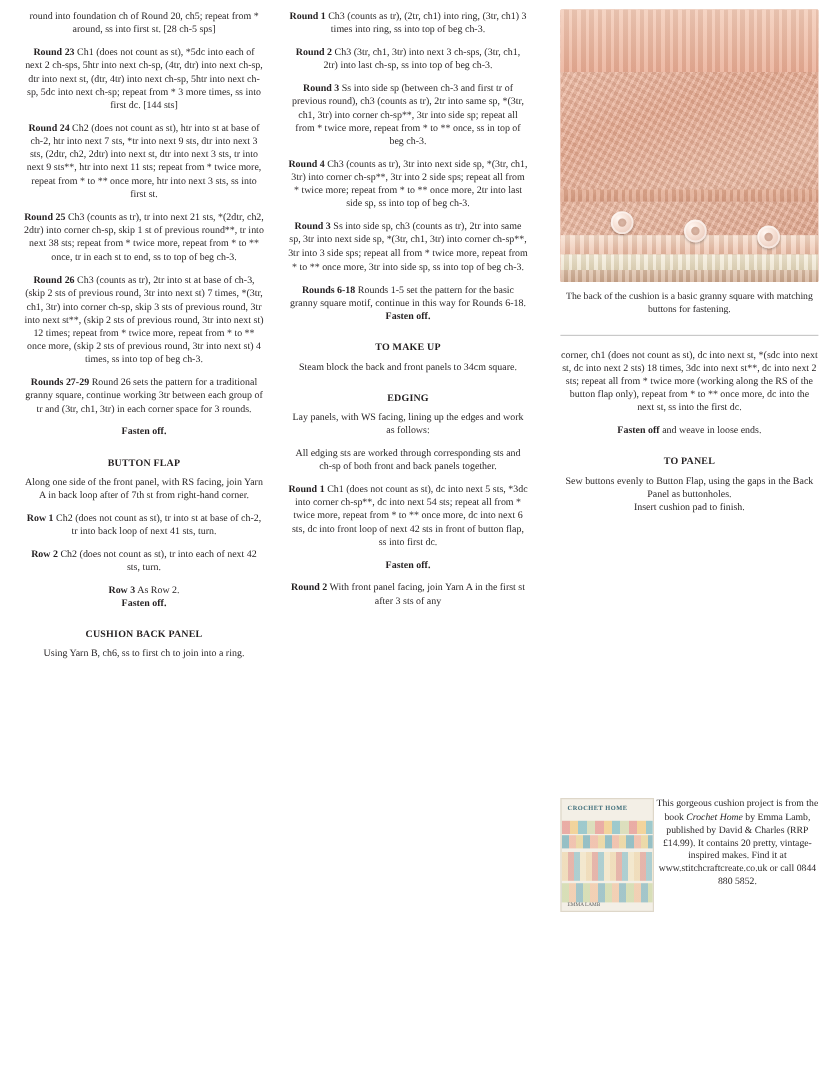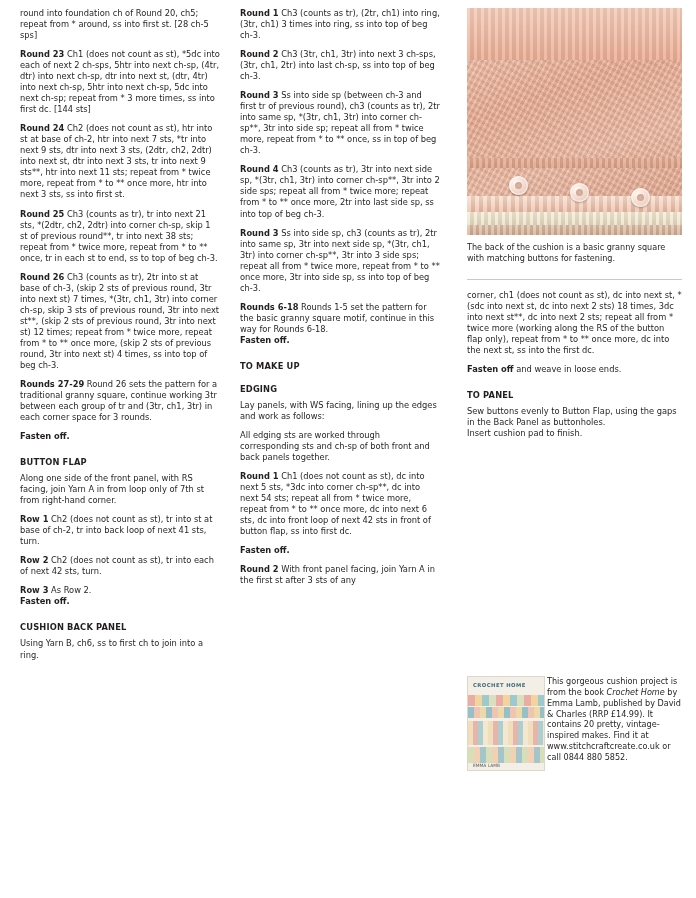--- a/index.html
+++ b/index.html
@@ -20,21 +20,22 @@
     top: 8px; left: 0;
     width: 696px;
     height: 890px;
   }
   .col {
     position: absolute;
     top: 0;
     font-size: 8.3px;
     line-height: 1.33;
     color: #231f20;
-    text-align: left;
+    text-align: center;
+    font-family: Liberation Serif, serif;
   }
   .col1 { left: 20px;  width: 200px; }
   .col2 { left: 240px; width: 200px; }
   .col3 { left: 467px; width: 215px; }
   .para { margin: 0 0 8px 0; }
   .para.tight { margin-bottom: 0; }
   b, .b { font-weight: bold; }
   .heading {
     font-weight: bold;
     margin: 0 0 5px 0;
@@ -175,21 +176,21 @@
 
       <p class="para"><b>Round 26</b><span> Ch3 (counts as tr), 2tr into st at base of ch-3, (skip 2 sts of previous round, 3tr into next st) 7 times, *(3tr, ch1, 3tr) into corner ch-sp, skip 3 sts of previous round, 3tr into next st**, (skip 2 sts of previous round, 3tr into next st) 12 times; repeat from * twice more, repeat from * to ** once more, (skip 2 sts of previous round, 3tr into next st) 4 times, ss into top of beg ch-3.</span></p>
 
       <p class="para"><b>Rounds 27-29</b><span> Round 26 sets the pattern for a traditional granny square, continue working 3tr between each group of tr and (3tr, ch1, 3tr) in each corner space for 3 rounds.</span></p>
 
       <p class="para"><b>Fasten off.</b></p>
 
       <div class="spacer-sm"></div>
 
       <p class="heading">BUTTON FLAP</p>
-      <p class="para">Along one side of the front panel, with RS facing, join Yarn A in from loop only of 7th st from right-hand corner.</p>
+      <p class="para">Along one side of the front panel, with RS facing, join Yarn A in back loop after of 7th st from right-hand corner.</p>
       <p class="para"><b>Row 1</b><span> Ch2 (does not count as st), tr into st at base of ch-2, tr into back loop of next 41 sts, turn.</span></p>
       <p class="para"><b>Row 2</b><span> Ch2 (does not count as st), tr into each of next 42 sts, turn.</span></p>
       <p class="para tight"><b>Row 3</b><span> As Row 2.</span></p>
       <p class="para"><b>Fasten off.</b></p>
 
       <div class="spacer-sm"></div>
 
       <p class="heading">CUSHION BACK PANEL</p>
       <p class="para">Using Yarn B, ch6, ss to first ch to join into a ring.</p>
     </div>
@@ -205,20 +206,21 @@
 
       <p class="para"><b>Round 3</b><span> Ss into side sp, ch3 (counts as tr), 2tr into same sp, 3tr into next side sp, *(3tr, ch1, 3tr) into corner ch-sp**, 3tr into 3 side sps; repeat all from * twice more, repeat from * to ** once more, 3tr into side sp, ss into top of beg ch-3.</span></p>
 
       <p class="para tight"><b>Rounds 6-18</b><span> Rounds 1-5 set the pattern for the basic granny square motif, continue in this way for Rounds 6-18.</span></p>
 
       <p class="para"><b>Fasten off.</b></p>
 
       <div class="spacer-sm"></div>
 
       <p class="heading">TO MAKE UP</p>
+      <p class="para">Steam block the back and front panels to 34cm square.</p>
 
       <div class="spacer-sm"></div>
 
       <p class="heading">EDGING</p>
       <p class="para">Lay panels, with WS facing, lining up the edges and work as follows:</p>
       <p class="para">All edging sts are worked through corresponding sts and ch-sp of both front and back panels together.</p>
       <p class="para"><b>Round 1</b><span> Ch1 (does not count as st), dc into next 5 sts, *3dc into corner ch-sp**, dc into next 54 sts; repeat all from * twice more, repeat from * to ** once more, dc into next 6 sts, dc into front loop of next 42 sts in front of button flap, ss into first dc.</span></p>
       <p class="para"><b>Fasten off.</b></p>
       <p class="para"><b>Round 2</b><span> With front panel facing, join Yarn A in the first st after 3 sts of any</span></p>
     </div>

